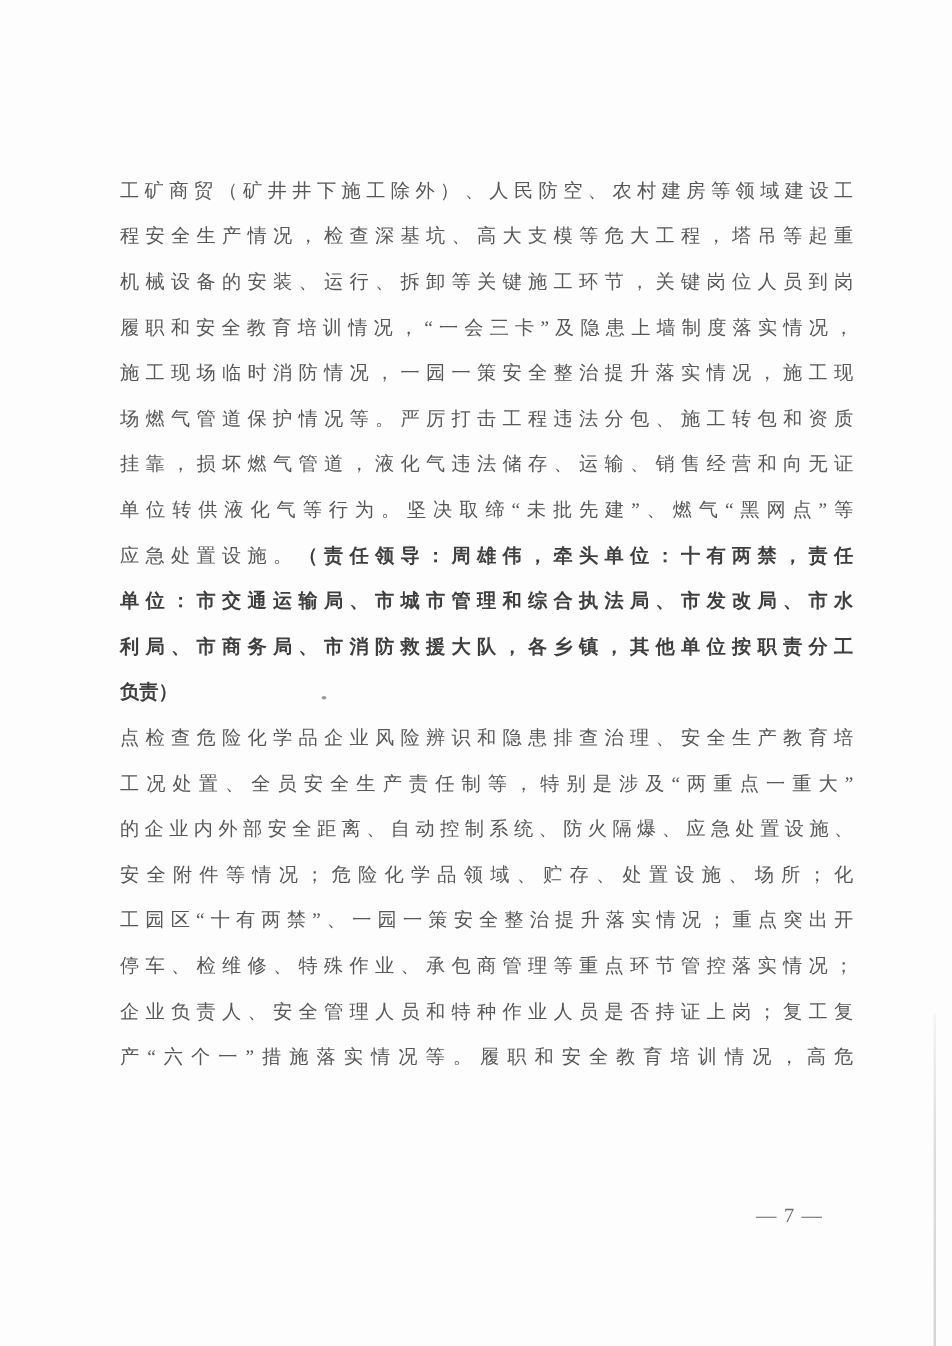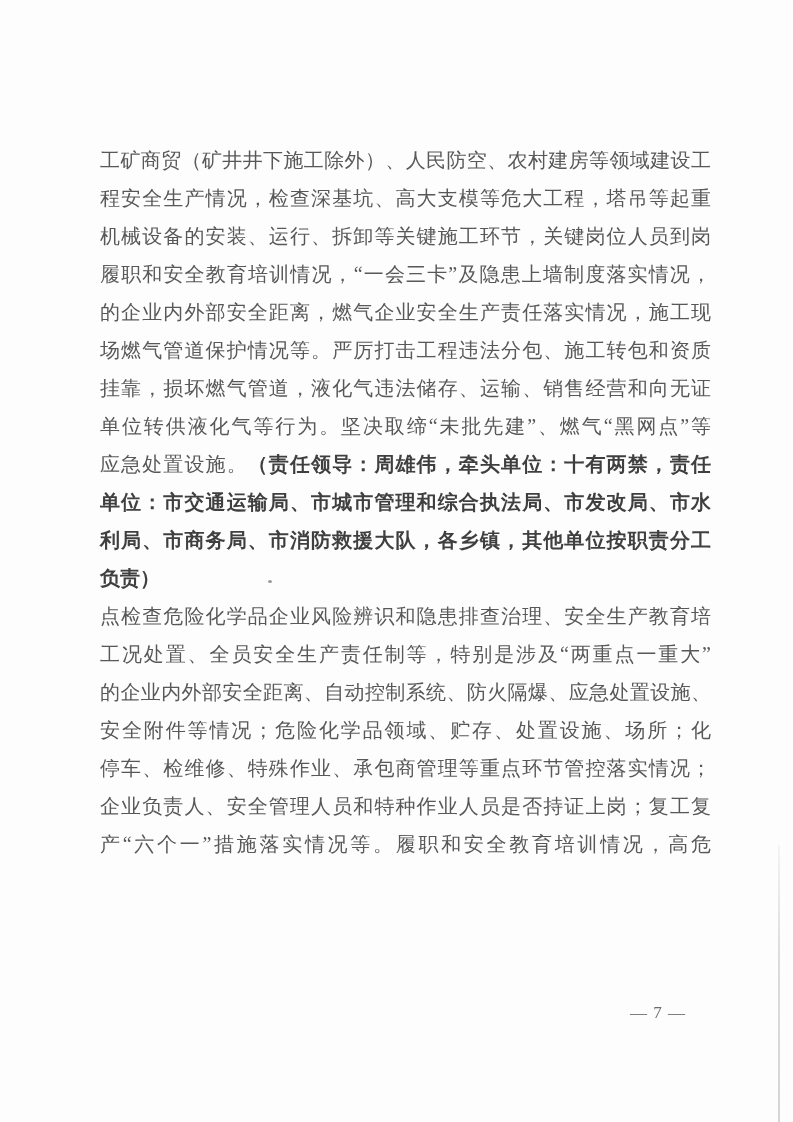--- a/index.html
+++ b/index.html
@@ -18,21 +18,21 @@
     width:793px;height:1122px;
     background:var(--paper);
     overflow:hidden;
   }
   .text-block{
     position:absolute;
     left:100px;top:141px;
     width:611px;
   }
   .line{
-    font-size:20px;
+    font-size:16px;
     line-height:38px;
     height:38px;
     color:var(--text-color);
     text-align:justify;
     letter-spacing:0;
   }
   .line.just{
     text-align-last:justify;
   }
   .line.indent{
@@ -68,32 +68,33 @@
 </style>
 </head>
 <body>
 
 <div class="page">
   <div class="text-block">
       <div class="line just"><span class="seg">工矿商贸（矿井井下施工除外）、人民防空、农村建房等领域建设工</span></div>
       <div class="line just"><span class="seg">程安全生产情况，检查深基坑、高大支模等危大工程，塔吊等起重</span></div>
       <div class="line just"><span class="seg">机械设备的安装、运行、拆卸等关键施工环节，关键岗位人员到岗</span></div>
       <div class="line just"><span class="seg">履职和安全教育培训情况，“一会三卡”及隐患上墙制度落实情况，</span></div>
-      <div class="line just"><span class="seg">的企业内外部安全距离，燃气企业安全生产责任落实情况，施工现</span></div>
+      <div class="line just"><span class="seg">施工现场临时消防情况，一园一策安全整治提升落实情况，施工现</span></div>
       <div class="line just"><span class="seg">场燃气管道保护情况等。严厉打击工程违法分包、施工转包和资质</span></div>
       <div class="line just"><span class="seg">挂靠，损坏燃气管道，液化气违法储存、运输、销售经营和向无证</span></div>
       <div class="line just"><span class="seg">单位转供液化气等行为。坚决取缔“未批先建”、燃气“黑网点”等</span></div>
       <div class="line just"><span class="seg">应急处置设施。</span><span class="seg bold">（责任领导：周雄伟，牵头单位：十有两禁，责任</span></div>
       <div class="line just"><span class="seg bold">单位：市交通运输局、市城市管理和综合执法局、市发改局、市水</span></div>
       <div class="line just"><span class="seg bold">利局、市商务局、市消防救援大队，各乡镇，其他单位按职责分工</span></div>
       <div class="line"><span class="seg bold">负责）</span></div>
       <div class="line just"><span class="seg">点检查危险化学品企业风险辨识和隐患排查治理、安全生产教育培</span></div>
       <div class="line just"><span class="seg">工况处置、全员安全生产责任制等，特别是涉及“两重点一重大”</span></div>
       <div class="line just"><span class="seg">的企业内外部安全距离、自动控制系统、防火隔爆、应急处置设施、</span></div>
       <div class="line just"><span class="seg">安全附件等情况；危险化学品领域、贮存、处置设施、场所；化</span></div>
+      <div class="line just"><span class="seg">工园区“十有两禁”、一园一策安全整治提升落实情况；重点突出开</span></div>
       <div class="line just"><span class="seg">停车、检维修、特殊作业、承包商管理等重点环节管控落实情况；</span></div>
       <div class="line just"><span class="seg">企业负责人、安全管理人员和特种作业人员是否持证上岗；复工复</span></div>
       <div class="line just"><span class="seg">产“六个一”措施落实情况等。履职和安全教育培训情况，高危</span></div>
     </div>
   <div class="speck"></div>
   <div class="scan-edge"></div>
   <div class="page-number">— 7 —</div>
 </div>
 
 </body></html>

